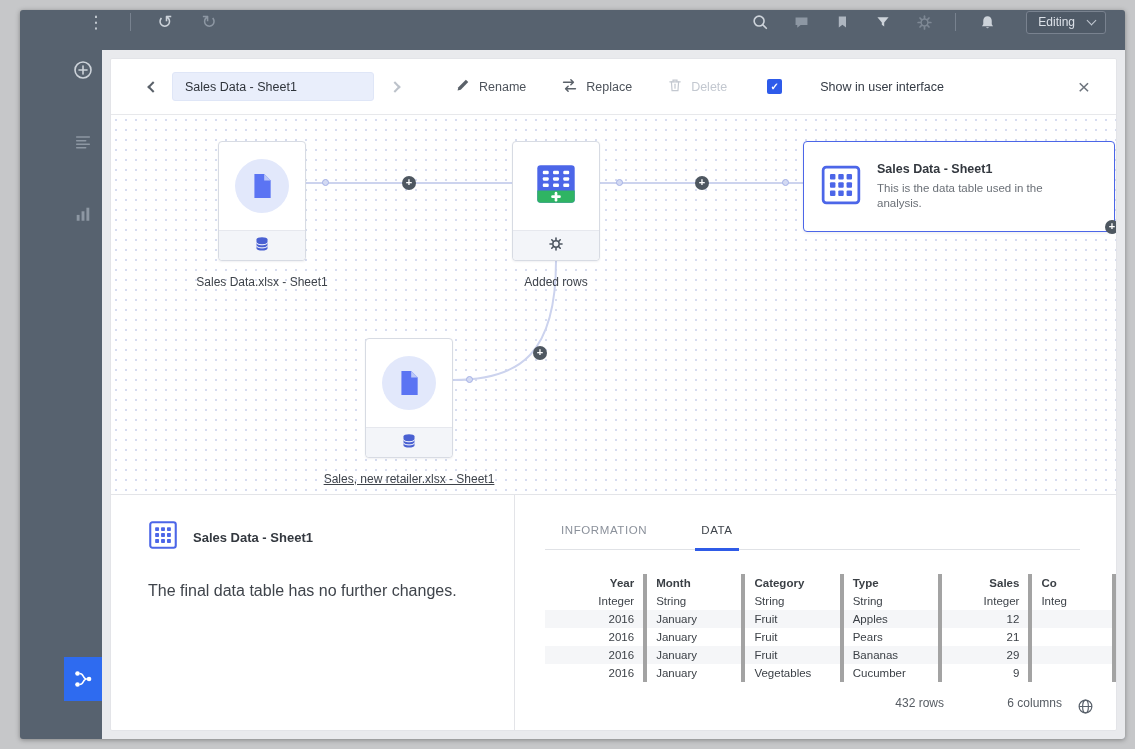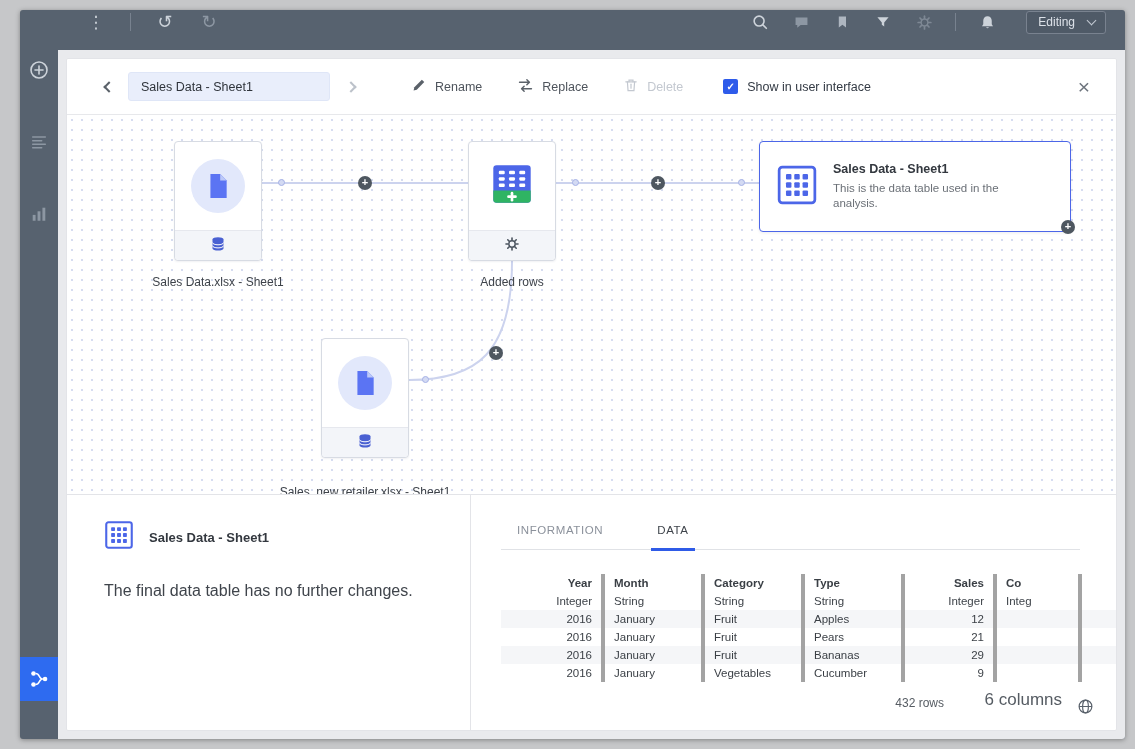--- a/index.html
+++ b/index.html
@@ -32,21 +32,21 @@
   .mid  { color:#aeb6c0; }
   .bright { color:#cdd3da; }
   .mode-select {
     display:flex; align-items:center; gap:13px; background:#4f5a67;
     border:1px solid #79828f; border-radius:3px; height:23px;
     padding:0 10px 0 11px; color:#dce1e8; font-size:12px; margin-left:8px; cursor:pointer;
   }
   .chev-down { width:7px; height:7px; border-left:1.6px solid #c3cad3; border-bottom:1.6px solid #c3cad3; transform:rotate(-45deg); margin-top:-3px; }
 
   
-  .main { flex:1; display:flex; min-height:0; }
+  .main { flex:1; display:flex; min-height:0;margin-left:44px; }
   .sidebar { flex:0 0 38px; display:flex; flex-direction:column; align-items:center; padding-top:10px; }
   .sb-icon { width:20px; height:20px; display:flex; align-items:center; justify-content:center; cursor:pointer; }
   .sb-icon + .sb-icon { margin-top:52px; }
   .canvas-tile { margin-top:auto; margin-bottom:38px; width:38px; height:44px; background:#2e6bf0; display:flex; align-items:center; justify-content:center; cursor:pointer; }
 
   .content { flex:1; background:#e9eaed; padding:8px; min-width:0; }
   .panel { background:#fff; height:100%; border-radius:2px; border:1px solid #e3e4e8; display:flex; flex-direction:column; overflow:hidden; }
 
   
   .panel-header { flex:0 0 56px; border-bottom:1px solid #e7e8eb; display:flex; align-items:center; padding:0 26px 0 38px; }
@@ -57,21 +57,21 @@
     margin-left:15px; width:202px; height:29px; background:#e9eefb; border:1px solid #dfe6f7;
     border-radius:3px; padding:0 12px; font-size:12.5px; color:#2f343b; font-family:inherit; outline:none;
   }
   .chev.right { margin-left:17px; }
   .hbtn { display:flex; align-items:center; gap:8px; font-size:12.5px; color:#4e545c; cursor:pointer; white-space:nowrap; }
   .hbtn svg { flex:none; }
   .hbtn.disabled { color:#c3c8d0; cursor:default; }
   .hb-rename { margin-left:56px; }
   .hb-replace { margin-left:35px; }
   .hb-delete { margin-left:35px; }
-  .chk-group { margin-left:40px; display:flex; align-items:center; cursor:pointer; }
+  .chk-group { margin-left:40px; display:flex; align-items:center; cursor:pointer;gap:29px; }
   .chk { width:15px; height:15px; border-radius:2px; background:#2e5bea; color:#fff; display:flex; align-items:center; justify-content:center; font-size:10px; font-weight:bold; }
   .chk::before { content:"\2713"; }
   .chk-label { font-size:12.5px; color:#333a44; margin-left:9px; }
   .close-x { margin-left:auto; font-size:21px; color:#6d747d; cursor:pointer; line-height:1; }
   .close-x::before { content:"\00D7"; }
 
   
   .canvas {
     flex:0 0 380px; position:relative; overflow:hidden;
     background-color:#fff;
@@ -115,21 +115,21 @@
 
   .dt { margin-top:24px; font-size:11.5px; color:#3a3f45; }
   .dt-row { display:flex; height:18px; }
   .dt-cell { padding:0 9px; border-right:4px solid #a3a3a3; overflow:hidden; white-space:nowrap; display:flex; align-items:center; }
   .dt-cell.r { justify-content:flex-end; }
   .dt-head .dt-cell { font-weight:bold; }
   .dt-type .dt-cell { color:#3f444a; }
   .dt-data.striped { background:#f5f6f8; }
 
   .rows-count { position:absolute; right:172px; bottom:20px; font-size:12px; color:#565c63; }
-  .cols-count { position:absolute; right:54px;  bottom:20px; font-size:17px; color:#565c63; }
+  .cols-count { position:absolute; right:54px;  bottom:20px; font-size:12px; color:#565c63; }
   .globe { position:absolute; right:22px; bottom:15px; width:17px; height:17px; cursor:pointer; }
 </style>
 </head>
 <body>
 
 <div class="desktop">
   <div class="window">
 
     <div class="titlebar">
       <div class="tb-left">
@@ -394,21 +394,21 @@
               <div class="node-foot">
                 <span>
                   <svg width="16" height="16" viewBox="0 0 16 16">
                       <ellipse cx="8" cy="3.4" rx="5.5" ry="2.2" fill="#4a61d2"></ellipse>
                       <path d="M2.5 3.4 v9 a5.5 2.2 0 0 0 11 0 v-9 z" fill="#4a61d2"></path>
                       <path d="M2.5 6.6 a5.5 2.2 0 0 0 11 0 M2.5 9.7 a5.5 2.2 0 0 0 11 0" fill="none" stroke="#fff" stroke-width="1"></path>
                     </svg>
                 </span>
               </div>
             </div>
-            <div class="node-label" style="left:188px; top:370px; width:220px;text-decoration:underline;">Sales, new retailer.xlsx - Sheet1</div>
+            <div class="node-label" style="left:188px; top:357px; width:220px;text-decoration:underline;">Sales, new retailer.xlsx - Sheet1</div>
           </div>
 
           <div class="bottom">
             <div class="pane-left">
               <div class="details-head">
                 <span>
                   <svg width="30" height="30" viewBox="0 0 40 40">
                     <rect x="3" y="3" width="34" height="34" rx="3" fill="#fff" stroke="#4c66e8" stroke-width="2.8"></rect>
                     <g fill="#4c66e8">
                       <rect x="9.5" y="9.5" width="5.2" height="5.2" rx="1"></rect>

